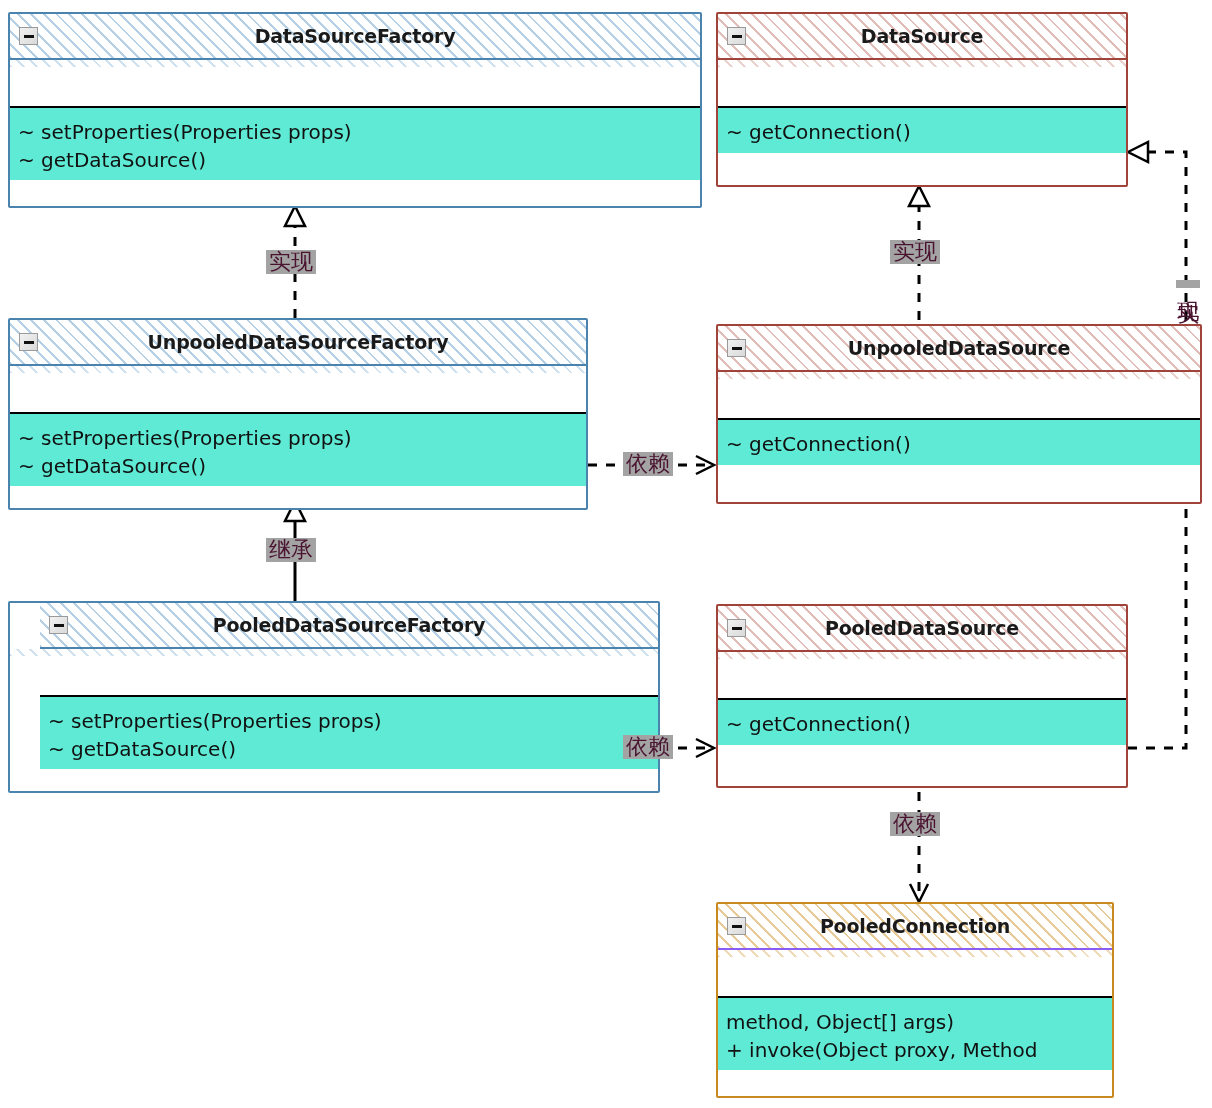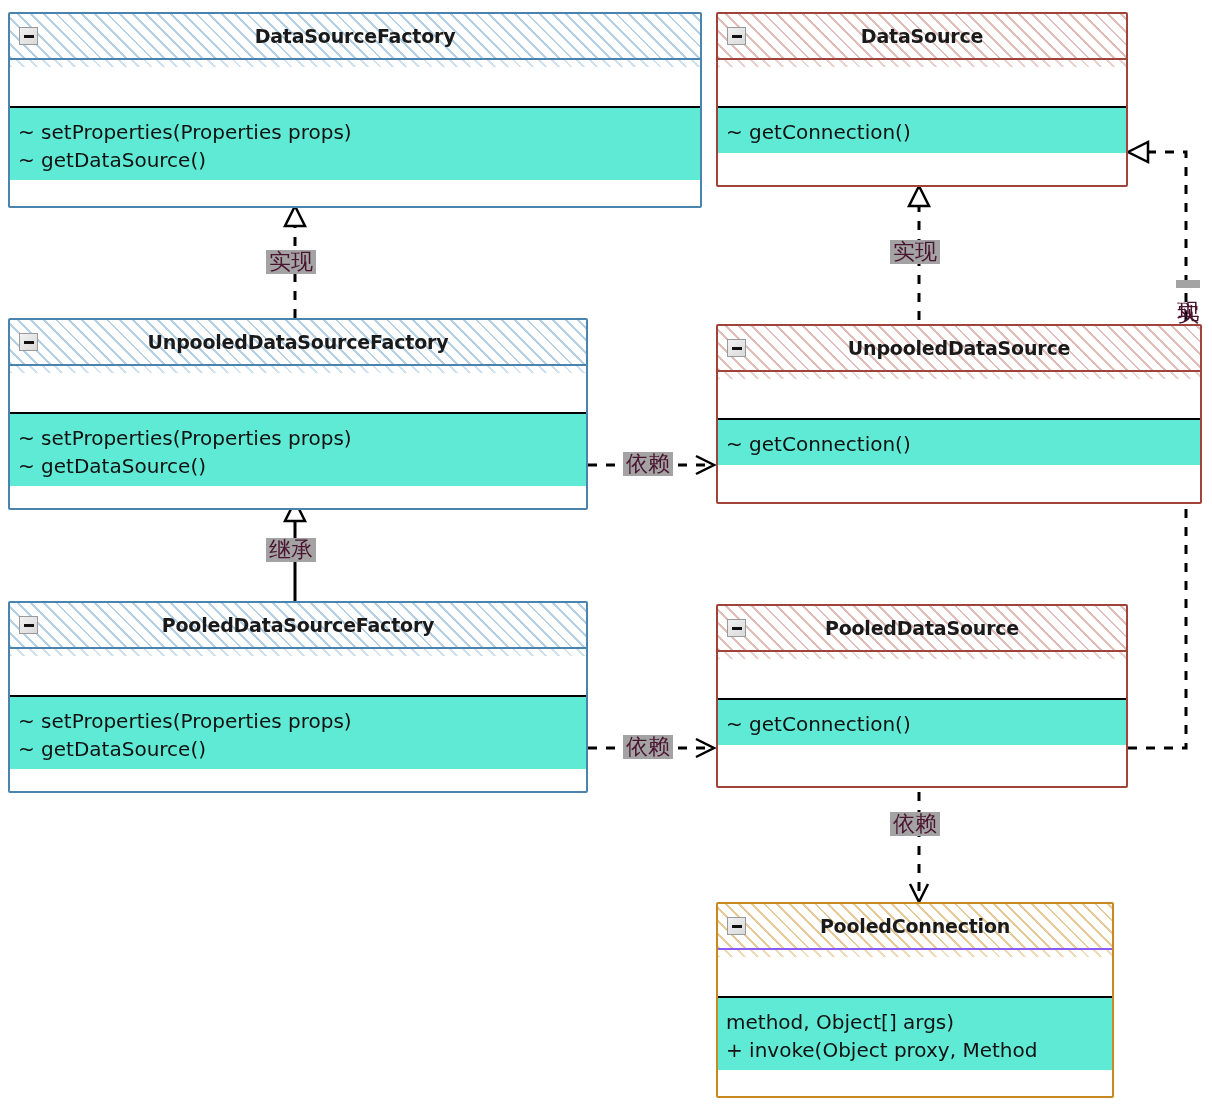--- a/index.html
+++ b/index.html
@@ -241,21 +241,21 @@
     </div>
     <div class="attrs">
       <div class="attrs-hatch"></div>
     </div>
     <div class="ops">
       <div class="op">~ setProperties(Properties props)</div>
       <div class="op">~ getDataSource()</div>
     </div>
   </div>
 
-  <div class="uml-class theme-blue" style="left:8px; top:601px; width:580px; height:192px;">
+  <div class="uml-class theme-blue" style="left:8px; top:601px; width:652px; height:192px;padding-left:30px;">
     <div class="hdr">
       <div class="hdr-hatch"></div>
       <div class="minus-box">
           <i></i>
         </div>
       <div class="hdr-title">PooledDataSourceFactory</div>
     </div>
     <div class="attrs">
       <div class="attrs-hatch"></div>
     </div>

